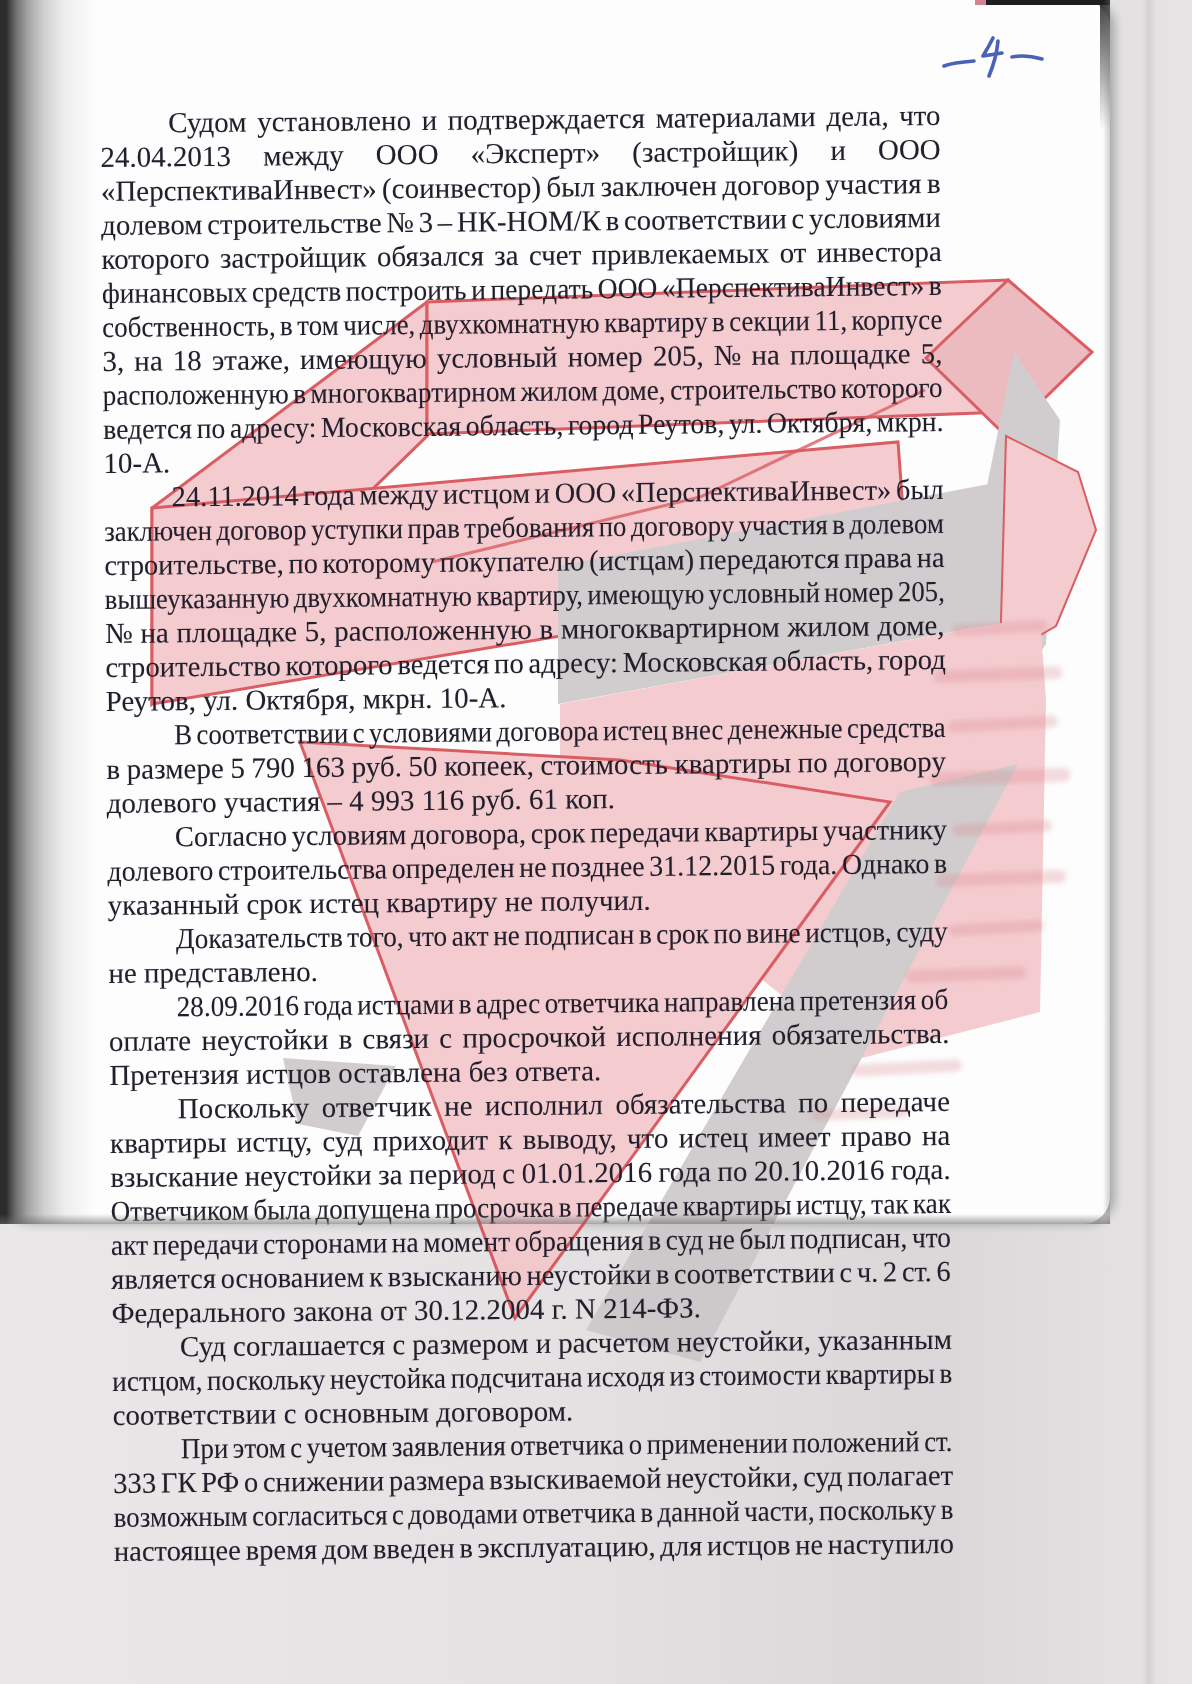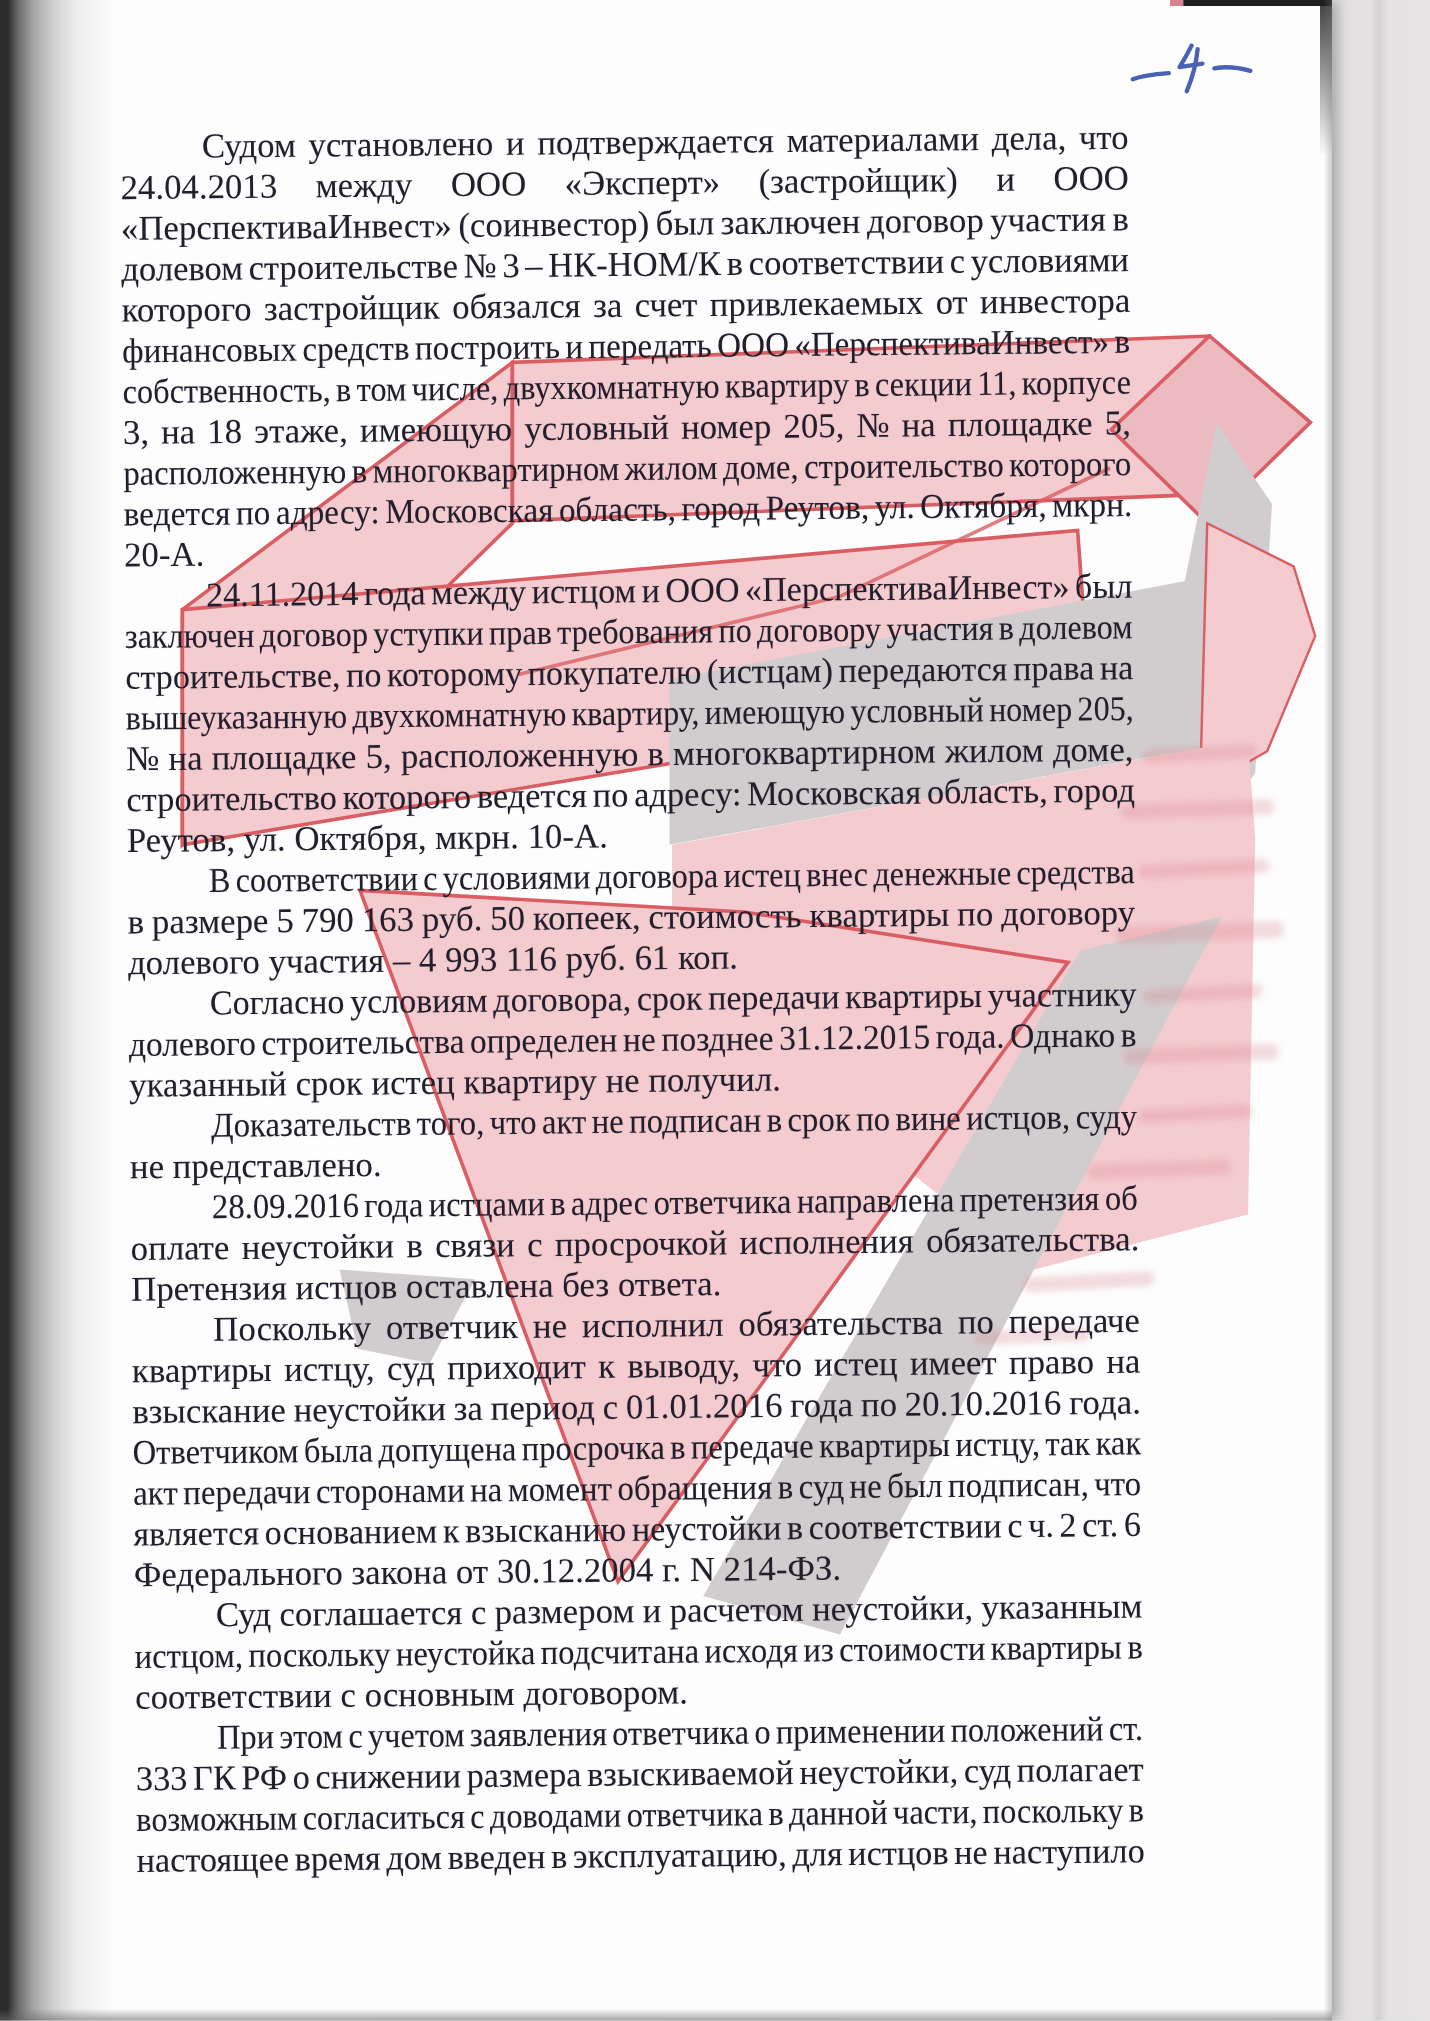--- a/index.html
+++ b/index.html
@@ -2,22 +2,22 @@
 <html><head>
 <meta charset="utf-8">
 <title>scan</title>
 <style>
   html,body{margin:0;padding:0;}
   body{background:#dddbdc;font-family:"Liberation Serif","DejaVu Serif",serif;}
   .scan{position:relative;width:1192px;height:1684px;overflow:hidden;
         background:linear-gradient(90deg,#e9e7e8 0,#e4e2e3 45%,#d9d7d8 78%,#e6e4e5 100%);}
   .crease{position:absolute;left:1142px;top:0;width:14px;height:100%;
         background:linear-gradient(90deg,rgba(0,0,0,0),rgba(0,0,0,.08),rgba(0,0,0,0));}
-  .paper{position:absolute;left:0;top:0;width:1110px;height:1684px;background:#fdfdfd;
-        box-shadow:5px 0 10px rgba(0,0,0,.25);}
+  .paper{position:absolute;left:0;top:0;width:1110px;height:1224px;background:#fdfdfd;
+        box-shadow:5px 0 10px rgba(0,0,0,.25);border-radius:27px;}
   .left-edge{position:absolute;left:0;top:0;width:95px;height:100%;pointer-events:none;
         background:linear-gradient(90deg,#2b2b2b 0,#2b2b2b 6px,#6f6f6f 16px,#a5a5a5 28px,
         #cfcfcf 44px,#ededed 64px,rgba(255,255,255,0) 95px);}
   .bottom-shadow{position:absolute;left:0;bottom:0;width:1110px;height:10px;
         background:linear-gradient(0deg,rgba(105,105,105,.6),rgba(255,255,255,0));}
   .right-edge-line{position:absolute;left:1103px;top:0;width:7px;height:100%;
         background:linear-gradient(90deg,rgba(255,255,255,0),rgba(120,118,119,.35));}
   .right-edge-top{position:absolute;left:1100px;top:0;width:10px;height:130px;
         background:linear-gradient(180deg,rgba(30,30,30,.85),rgba(30,30,30,0));}
   .top-dark-strip{position:absolute;left:986px;top:0;width:124px;height:5px;background:#1e1e1e;}
@@ -86,21 +86,21 @@
         <div class="line indent"><span class="ltext" style="word-spacing: 3.33333px;">Судом установлено и подтверждается материалами дела, что</span></div>
         <div class="line"><span class="ltext" style="word-spacing: 24.8333px;">24.04.2013 между ООО «Эксперт» (застройщик) и ООО</span></div>
         <div class="line"><span class="ltext" style="word-spacing: -1.83333px;">«ПерспективаИнвест» (соинвестор) был заключен договор участия в</span></div>
         <div class="line"><span class="ltext" style="word-spacing: -2.5px; transform: scaleX(0.993495); transform-origin: 0px 50%;">долевом строительстве № 3 – НК-НОМ/К в соответствии с условиями</span></div>
         <div class="line"><span class="ltext" style="word-spacing: 3px;">которого застройщик обязался за счет привлекаемых от инвестора</span></div>
         <div class="line"><span class="ltext" style="word-spacing: -2.5px; transform: scaleX(0.950764); transform-origin: 0px 50%;">финансовых средств построить и передать ООО «ПерспективаИнвест» в</span></div>
         <div class="line"><span class="ltext" style="word-spacing: -2.5px; transform: scaleX(0.930748); transform-origin: 0px 50%;">собственность, в том числе, двухкомнатную квартиру в секции 11, корпусе</span></div>
         <div class="line"><span class="ltext" style="word-spacing: 2.81818px;">3, на 18 этаже, имеющую условный номер 205, № на площадке 5,</span></div>
         <div class="line"><span class="ltext" style="word-spacing: -2.5px; transform: scaleX(0.939597); transform-origin: 0px 50%;">расположенную в многоквартирном жилом доме, строительство которого</span></div>
         <div class="line"><span class="ltext" style="word-spacing: -2.5px; transform: scaleX(0.957265); transform-origin: 0px 50%;">ведется по адресу: Московская область, город Реутов, ул. Октября, мкрн.</span></div>
-        <div class="line endline"><span class="ltext" style="word-spacing: 0px;">20-А.</span></div>
+        <div class="line endline"><span class="ltext" style="word-spacing: 0px;">10-А.</span></div>
         <div class="line indent"><span class="ltext" style="word-spacing: -2.5px; transform: scaleX(0.980317); transform-origin: 0px 50%;">24.11.2014 года между истцом и ООО «ПерспективаИнвест» был</span></div>
         <div class="line"><span class="ltext" style="word-spacing: -2.5px; transform: scaleX(0.926641); transform-origin: 0px 50%;">заключен договор уступки прав требования по договору участия в долевом</span></div>
         <div class="line"><span class="ltext" style="word-spacing: -2.5px; transform: scaleX(0.980736); transform-origin: 0px 50%;">строительстве, по которому покупателю (истцам) передаются права на</span></div>
         <div class="line"><span class="ltext" style="word-spacing: -2.5px; transform: scaleX(0.922064); transform-origin: 0px 50%;">вышеуказанную двухкомнатную квартиру, имеющую условный номер 205,</span></div>
         <div class="line"><span class="ltext" style="word-spacing: 0.375px;">№ на площадке 5, расположенную в многоквартирном жилом доме,</span></div>
         <div class="line"><span class="ltext" style="word-spacing: -2.5px; transform: scaleX(0.989982); transform-origin: 0px 50%;">строительство которого ведется по адресу: Московская область, город</span></div>
         <div class="line endline"><span class="ltext" style="word-spacing: 0px;">Реутов, ул. Октября, мкрн. 10-А.</span></div>
         <div class="line indent"><span class="ltext" style="word-spacing: -2.5px; transform: scaleX(0.926771); transform-origin: 0px 50%;">В соответствии с условиями договора истец внес денежные средства</span></div>
         <div class="line"><span class="ltext" style="word-spacing: -0.636364px;">в размере 5 790 163 руб. 50 копеек, стоимость квартиры по договору</span></div>
         <div class="line endline"><span class="ltext" style="word-spacing: 0px;">долевого участия – 4 993 116 руб. 61 коп.</span></div>

